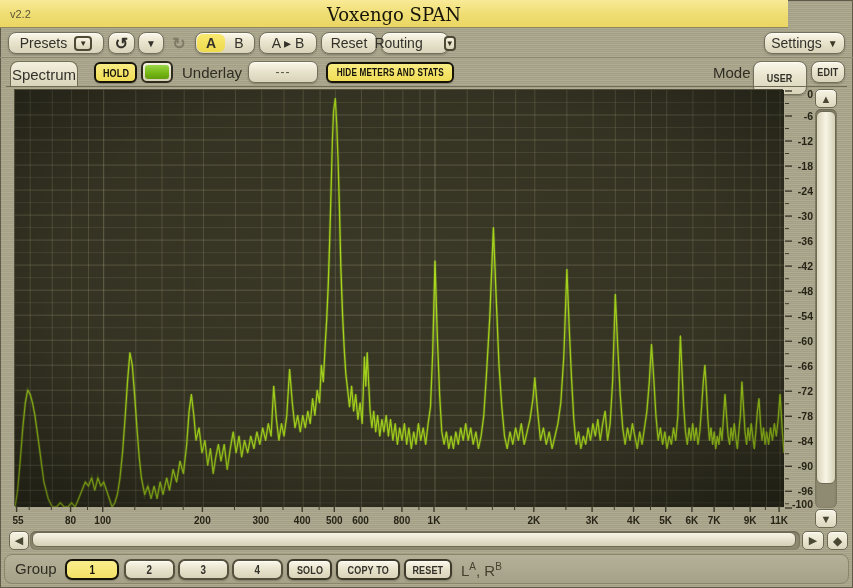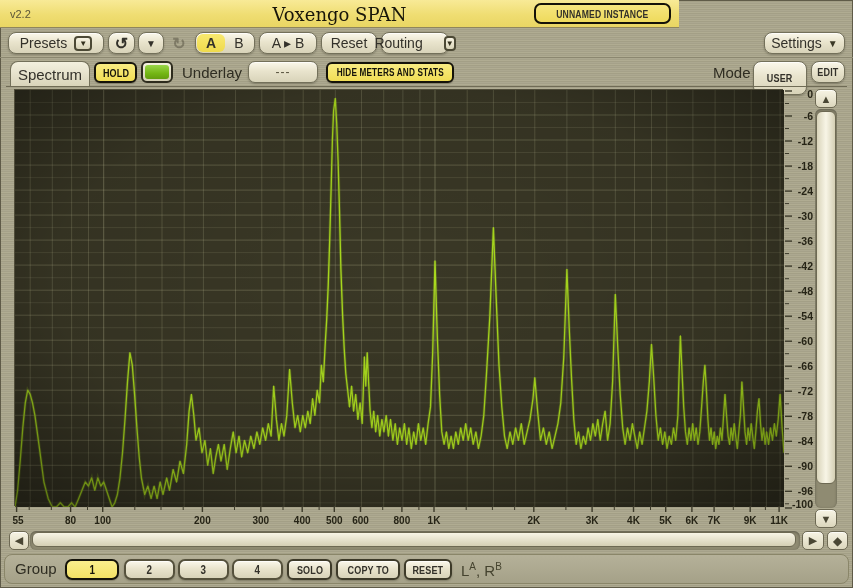--- a/index.html
+++ b/index.html
@@ -4,21 +4,21 @@
 <style>
   html,body{margin:0;padding:0;background:#8f8b74;}
   *{box-sizing:border-box;}
   .window{
     position:relative;width:853px;height:588px;overflow:hidden;
     font-family:"Liberation Sans",sans-serif;color:#33312a;
     background:repeating-linear-gradient(180deg,#b0ac92 0 1px,#a39f86 1px 2px,#aca890 2px 3px,#a5a189 3px 4px);
     box-shadow:inset 0 0 0 1px #5f5b48;
   }
   
-  .titlebar{position:absolute;left:0;top:0;width:679px;height:28px;
+  .titlebar{position:absolute;left:0;top:0;width:788px;height:28px;
     background:linear-gradient(180deg,#f8ea97 0%,#efdd72 55%,#e9d663 100%);
     border-bottom:1px solid #8f855c;}
   .version{position:absolute;left:10px;top:8px;font-size:11px;color:#5c5638;}
   .app-title{position:absolute;left:0;right:0;top:4px;text-align:center;
     font-family:"DejaVu Serif",serif;font-size:18px;color:#171509;}
   .instance-btn{position:absolute;right:8px;top:3px;height:21px;padding:0 10px;
     display:flex;align-items:center;justify-content:center;
     background:linear-gradient(180deg,#f6e67e,#eeda5c);
     border:2px solid #141208;border-radius:7px;cursor:pointer;}
   
@@ -31,21 +31,21 @@
     border:2px solid #15130a;border-radius:6px;color:#15130a;cursor:pointer;
     box-shadow:0 1px 1px rgba(55,52,38,.3);}
   .cond{display:inline-block;transform:scaleX(.82);font-weight:bold;white-space:nowrap;letter-spacing:.2px;}
   .chip{display:inline-flex;align-items:center;justify-content:center;width:18px;height:15px;
     margin-left:7px;border:2px solid #4c4935;border-radius:4px;font-size:8px;color:#33301d;
     background:linear-gradient(180deg,#f7f3e2,#d9d4b8);}
   
   .toolbar{position:absolute;left:0;top:28px;width:853px;height:30px;border-bottom:1px solid #8b8770;}
   
   .specbar{position:absolute;left:0;top:58px;width:853px;height:28px;}
-  .tab{position:absolute;left:10px;top:3px;width:80px;height:25px;
+  .tab{position:absolute;left:10px;top:3px;width:68px;height:25px;
     display:flex;align-items:center;justify-content:center;font-size:15px;
     background:linear-gradient(180deg,#f3f0de,#d9d4ba);
     border:1px solid #73705a;border-bottom:none;border-radius:8px 8px 0 0;cursor:pointer;}
   .swatch-outer{position:absolute;left:141px;top:3px;width:32px;height:22px;
     border:2px solid #2e2c1e;border-radius:6px;cursor:pointer;
     background:linear-gradient(180deg,#f5f1df,#d6d1b5);padding:2px;}
   .swatch-inner{width:100%;height:100%;border-radius:3px;
     background:linear-gradient(180deg,#9ad648,#74b614 60%,#649e0e);}
   .lbl{position:absolute;font-size:15px;color:#2f2d22;}
   
@@ -74,23 +74,20 @@
   svg text{font-family:"Liberation Sans",sans-serif;}
 </style>
 </head>
 <body>
 
 <div class="window">
 
   <div class="titlebar">
     <span class="version">v2.2</span>
     <div class="app-title">Voxengo SPAN</div>
-    <div class="instance-btn">
-      <span class="cond" style="font-size:10.5px;">UNNAMED INSTANCE</span>
-    </div>
   </div>
 
   <div class="toolbar">
     <div class="btn" style="left:8px;top:4px;width:96px;height:22px;">
       <span>Presets</span>
       <span class="chip">▼</span>
     </div>
     <div class="btn" style="left:108px;top:4px;width:27px;height:22px;font-size:16px;font-weight:bold;">
       <span>↺</span>
     </div>

